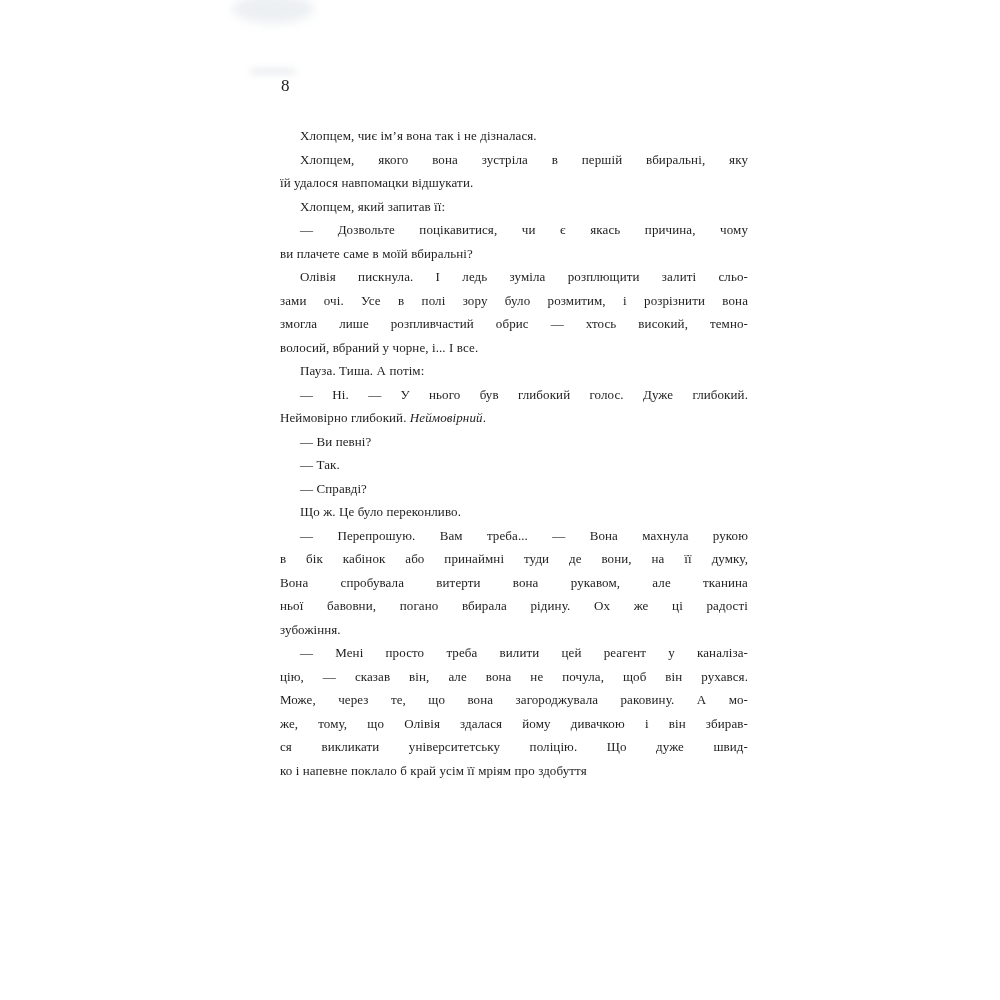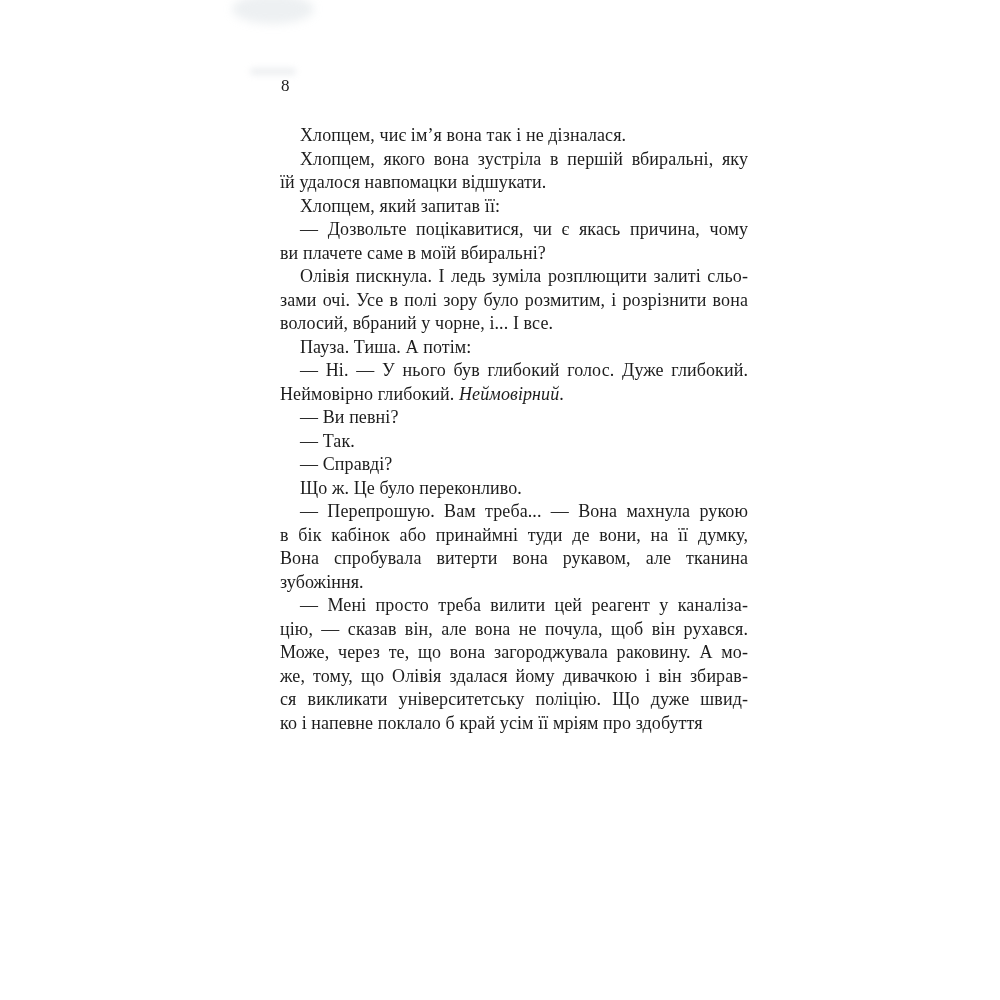--- a/index.html
+++ b/index.html
@@ -44,21 +44,21 @@
     top: 77px;
     font-size: 17px;
     line-height: 17px;
     color: #222222;
   }
   .text-block {
     position: absolute;
     left: 280px;
     top: 124px;
     width: 468px;
-    font-size: 18px;
+    font-size: 13px;
     line-height: 23.5px;
     letter-spacing: 0.1px;
   }
   .para {
     margin: 0;
     padding: 0;
   }
   .line {
     text-align: justify;
     text-align-last: justify;
@@ -92,20 +92,21 @@
       <div class="para">
         <div class="line first last"><span>Хлопцем, який запитав її:</span></div>
       </div>
       <div class="para">
         <div class="line first"><span>— Дозвольте поцікавитися, чи є якась причина, чому</span></div>
         <div class="line last"><span>ви плачете саме в моїй вбиральні?</span></div>
       </div>
       <div class="para">
         <div class="line first"><span>Олівія пискнула. І ледь зуміла розплющити залиті сльо-</span></div>
         <div class="line"><span>зами очі. Усе в полі зору було розмитим, і розрізнити вона</span></div>
+        <div class="line"><span>змогла лише розпливчастий обрис — хтось високий, темно-</span></div>
         <div class="line last"><span>волосий, вбраний у чорне, і... І все.</span></div>
       </div>
       <div class="para">
         <div class="line first last"><span>Пауза. Тиша. А потім:</span></div>
       </div>
       <div class="para">
         <div class="line first"><span>— Ні. — У нього був глибокий голос. Дуже глибокий.</span></div>
         <div class="line last"><span>Неймовірно глибокий. </span><i>Неймовірний</i><span>.</span></div>
       </div>
       <div class="para">
@@ -117,20 +118,21 @@
       <div class="para">
         <div class="line first last"><span>— Справді?</span></div>
       </div>
       <div class="para">
         <div class="line first last"><span>Що ж. Це було переконливо.</span></div>
       </div>
       <div class="para">
         <div class="line first"><span>— Перепрошую. Вам треба... — Вона махнула рукою</span></div>
         <div class="line"><span>в бік кабінок або принаймні туди де вони, на її думку,</span></div>
         <div class="line"><span>Вона спробувала витерти вона рукавом, але тканина</span></div>
+        <div class="line"><span>ньої бавовни, погано вбирала рідину. Ох же ці радості</span></div>
         <div class="line last"><span>зубожіння.</span></div>
       </div>
       <div class="para">
         <div class="line first"><span>— Мені просто треба вилити цей реагент у каналіза-</span></div>
         <div class="line"><span>цію, — сказав він, але вона не почула, щоб він рухався.</span></div>
         <div class="line"><span>Може, через те, що вона загороджувала раковину. А мо-</span></div>
         <div class="line"><span>же, тому, що Олівія здалася йому дивачкою і він збирав-</span></div>
         <div class="line"><span>ся викликати університетську поліцію. Що дуже швид-</span></div>
         <div class="line last"><span>ко і напевне поклало б край усім її мріям про здобуття</span></div>
       </div>

